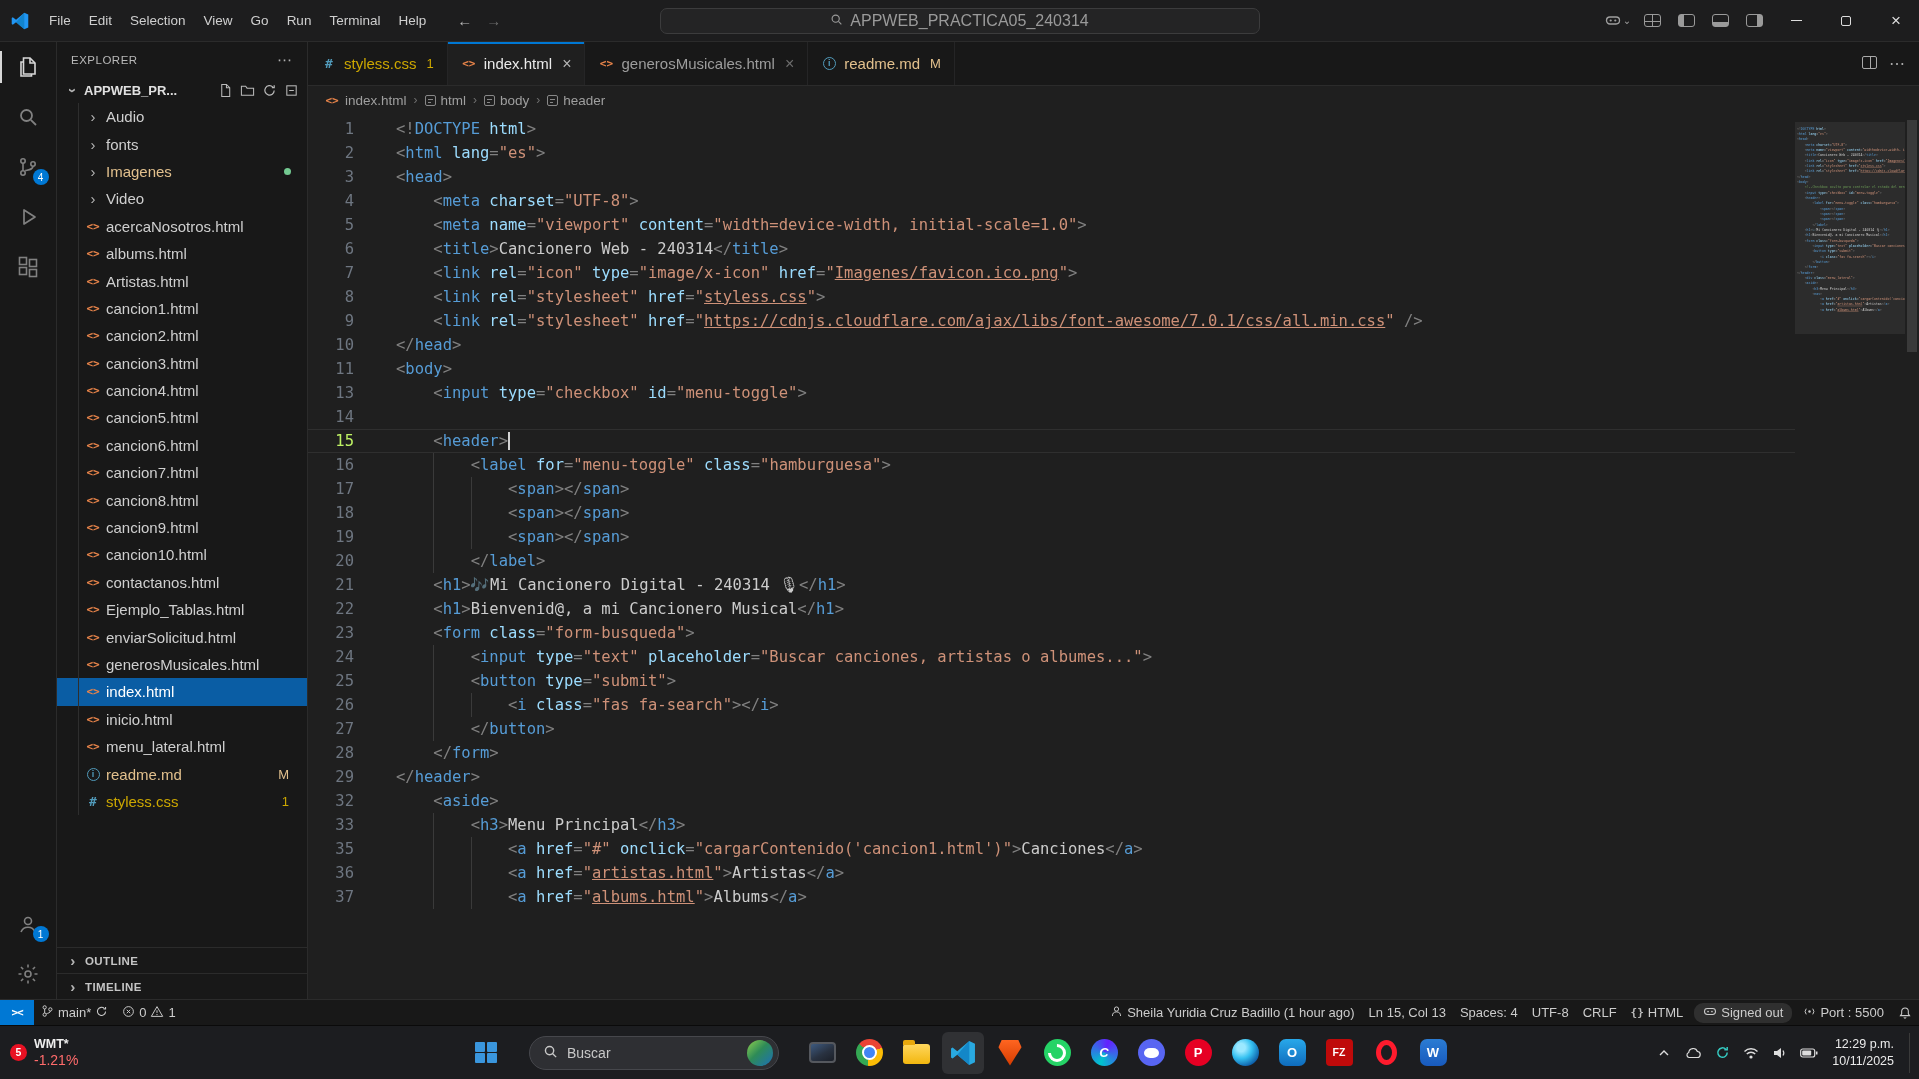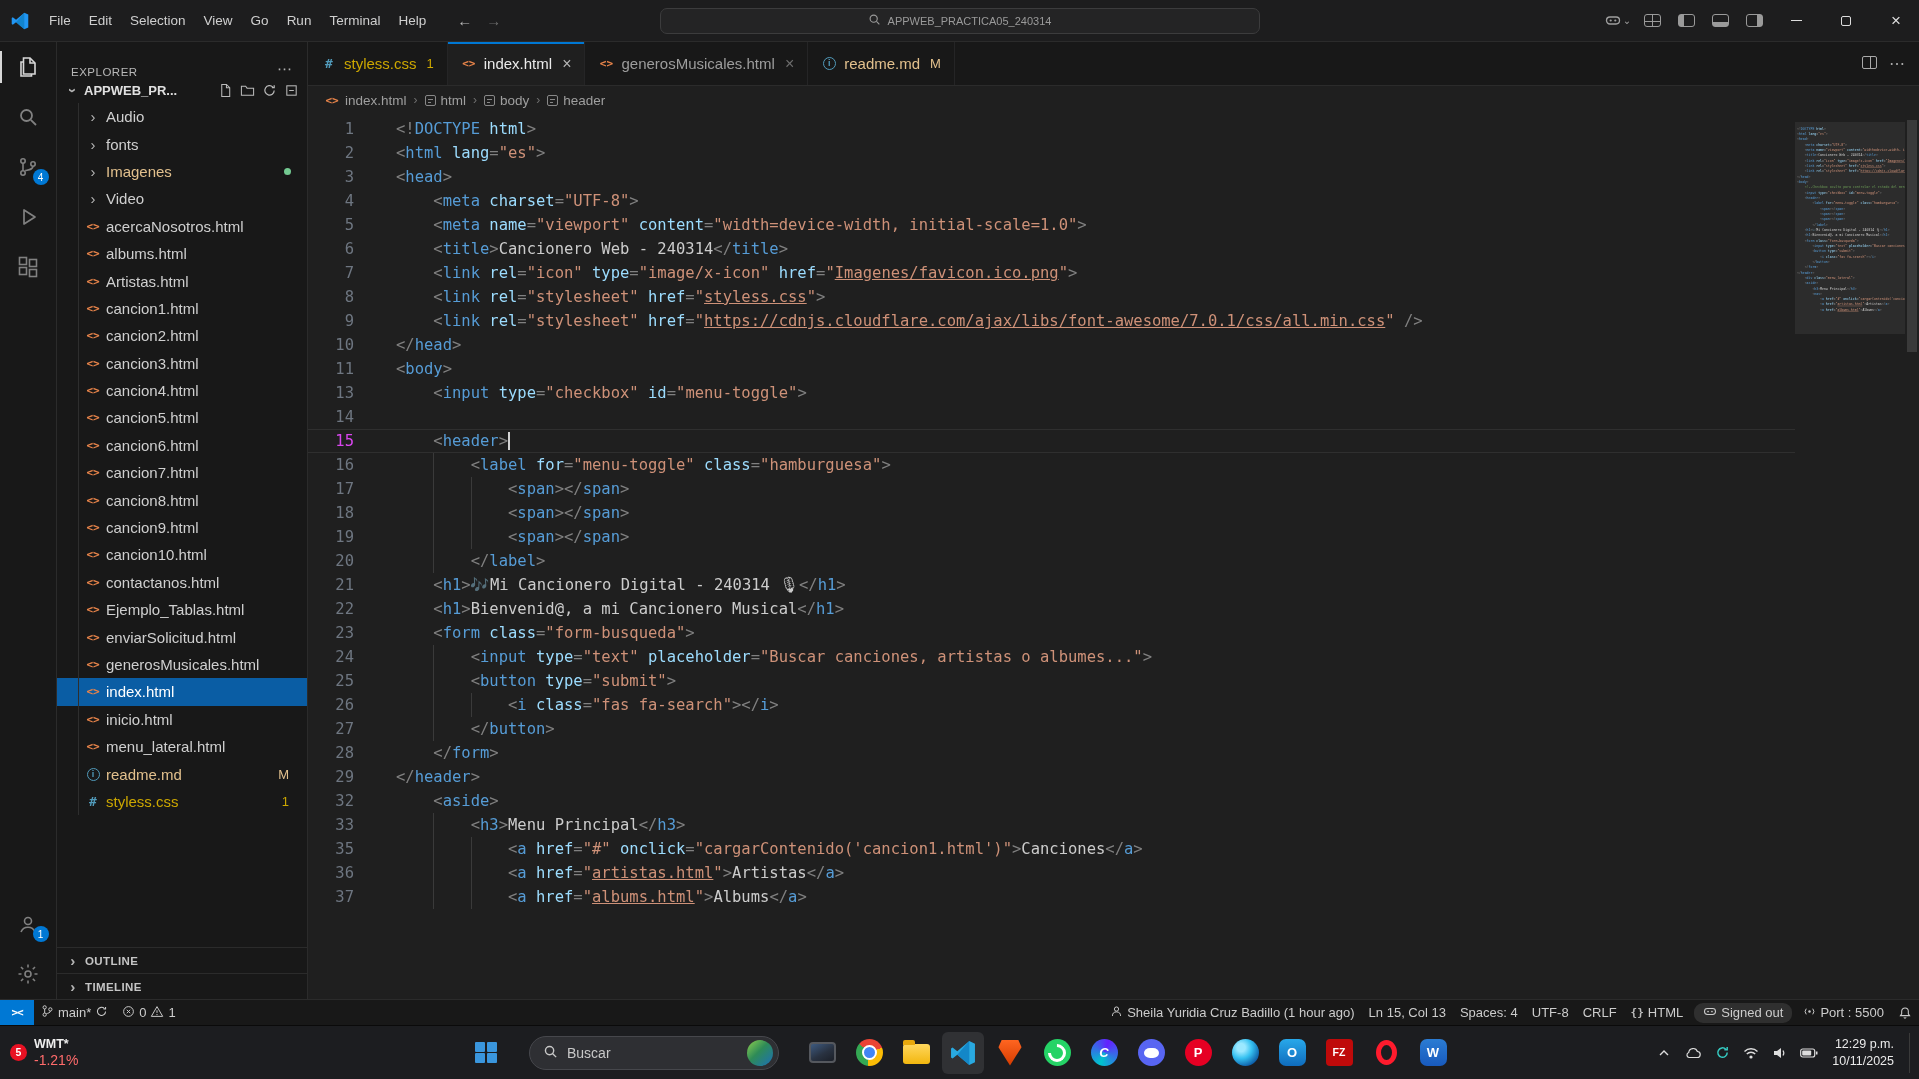--- a/index.html
+++ b/index.html
@@ -11,21 +11,21 @@
   
   .titlebar{height:42px;background:#1d1d1e;display:flex;align-items:center;position:relative;
     border-bottom:1px solid var(--border);font-size:13.5px;color:#cfcfcf}
   .vslogo{width:40px;display:flex;justify-content:center}
   .menubar{display:flex}
   .menu-item{padding:5px 9px;border-radius:5px;cursor:default}
   .navarrows{display:flex;gap:14px;margin-left:22px;font-size:15px;color:#bbb}
   .navarrows .dim{color:#6a6a6a}
   .cmdcenter{position:absolute;left:50%;transform:translateX(-50%);width:600px;height:26px;
     background:#242425;border:1px solid #3c3c3d;border-radius:7px;display:flex;align-items:center;
-    justify-content:center;gap:7px;color:#9a9a9a;font-size:11px}
+    justify-content:center;gap:7px;color:#9a9a9a;font-size:16px}
   .tb-right{margin-left:auto;display:flex;align-items:center;gap:4px;height:100%}
   .tb-ic{width:30px;height:26px;display:flex;align-items:center;justify-content:center;color:#9f9f9f}
   .lay{width:17px;height:13px;border:1.2px solid #9a9a9a;border-radius:3px;position:relative;display:inline-block}
   .lay.left::before{content:"";position:absolute;left:0;top:0;bottom:0;width:5px;background:#9a9a9a}
   .lay.bottom::before{content:"";position:absolute;left:0;right:0;bottom:0;height:4px;background:#9a9a9a}
   .lay.right::before{content:"";position:absolute;right:0;top:0;bottom:0;width:5px;background:#9a9a9a}
   .lay.grid::before{content:"";position:absolute;left:50%;top:0;bottom:0;width:1.2px;background:#9a9a9a}
   .lay.grid::after{content:"";position:absolute;top:50%;left:0;right:0;height:1.2px;background:#9a9a9a}
   .chev{font-size:10px;color:#9f9f9f;margin-left:2px}
   .wbtn{width:46px;height:42px;display:flex;align-items:center;justify-content:center;color:#ddd}
@@ -39,21 +39,21 @@
     border-right:1px solid var(--border)}
   .ab-item{width:57px;height:50px;display:flex;align-items:center;justify-content:center;color:#818181;position:relative}
   .ab-item.active{color:#d7d7d7}
   .ab-item.active::before{content:"";position:absolute;left:0;top:9px;bottom:9px;width:2px;background:#d7d7d7}
   .ab-badge{position:absolute;right:8px;bottom:7px;min-width:16px;height:16px;border-radius:9px;background:var(--accent);
     color:#fff;font-size:10px;display:flex;align-items:center;justify-content:center;padding:0 3px}
   .ab-spacer{flex:1}
 
   
   .sidebar{width:251px;background:var(--panel-bg);border-right:1px solid var(--border);display:flex;flex-direction:column;min-height:0}
-  .sbheader{height:36px;display:flex;align-items:flex-end;padding:0 14px;font-size:11.5px;letter-spacing:.5px;color:#b8b8b8}
+  .sbheader{height:36px;display:flex;align-items:center;padding:0 14px;font-size:11.5px;letter-spacing:.5px;color:#b8b8b8}
   .sbheader .more{margin-left:auto;font-size:15px;color:#b0b0b0;letter-spacing:1px}
   .rootrow{height:25px;display:flex;align-items:center;padding:0 8px;font-weight:700;font-size:13px;color:#e0e0e0;gap:3px}
   .rootrow .twisty{transform:rotate(90deg)}
   .rootactions{margin-left:auto;display:flex;gap:7px;align-items:center}
   .rootactions span{display:flex}
   .twisty{width:16px;display:inline-flex;justify-content:center;color:#b6b6b6;font-size:15px;flex:none}
   .tree{position:relative;overflow:hidden}
   .tree::before{content:"";position:absolute;left:21px;top:0;bottom:0;width:1px;background:#2e2e2e}
   .trow{height:27.4px;display:flex;align-items:center;padding:0 6px 0 28px;font-size:15px;color:#cfcfcf;cursor:default}
   .trow.sel{background:var(--selection);color:#fff}
@@ -96,21 +96,21 @@
   .sym::after{content:"";position:absolute;left:2px;right:4px;top:6px;height:1px;background:#888}
 
   
   .editor{flex:1;min-height:0;position:relative;display:flex;overflow:hidden}
   .codewrap{flex:1;overflow:hidden}
   .codelines{padding-top:3px;font:15.5px/24px "DejaVu Sans Mono",monospace}
   .cl{display:flex;height:24px;white-space:pre;position:relative}
   .cl .num{width:46px;text-align:right;color:#6e7681;flex:none;user-select:none}
   .cl .cbody{padding-left:42px;position:relative;flex:1}
   .cl.current{box-shadow:inset 0 1px 0 #2f2f2f,inset 0 -1px 0 #2f2f2f}
-  .cl.current .num{color:#d946ef}
+  .cl.current .num{color:#bef264}
   .guide{position:absolute;top:0;bottom:0;width:1px;background:#3a3a3a}
   .cursor{position:absolute;top:3px;bottom:3px;width:1.8px;background:#d4d4d4}
   .tk-p{color:var(--tok-pt)} .tk-t{color:var(--tok-tg)} .tk-a{color:var(--tok-at)}
   .tk-s{color:var(--tok-st)} .tk-x{color:var(--tok-tx)} .tk-c{color:var(--tok-cm)}
   .tk-l{color:var(--tok-st);text-decoration:underline}
 
   .minimap{width:110px;flex:none;position:relative;overflow:hidden}
   .minilines{position:absolute;top:12px;left:2px;width:330px;transform:scale(.333);transform-origin:top left;
     font:9.6px/16px "DejaVu Sans Mono",monospace;white-space:pre}
   .minislider{position:absolute;left:0;right:0;top:8px;height:212px;background:rgba(130,130,130,.13)}

